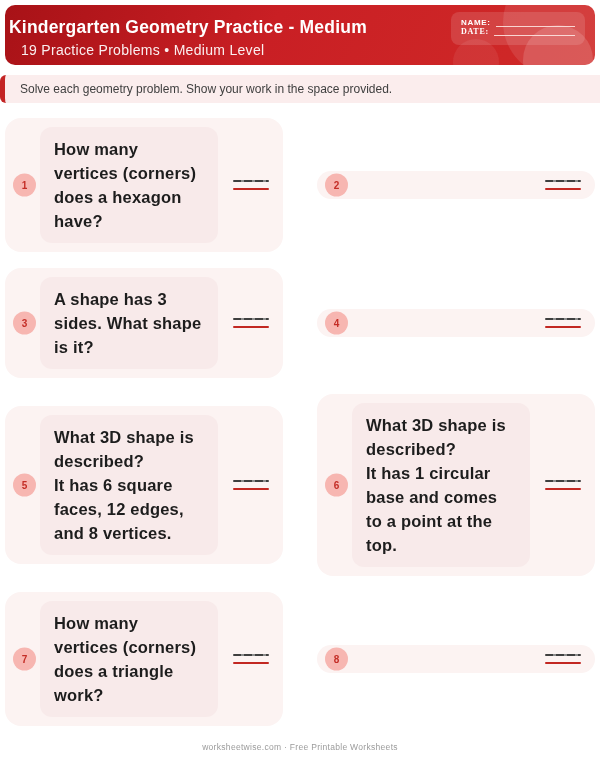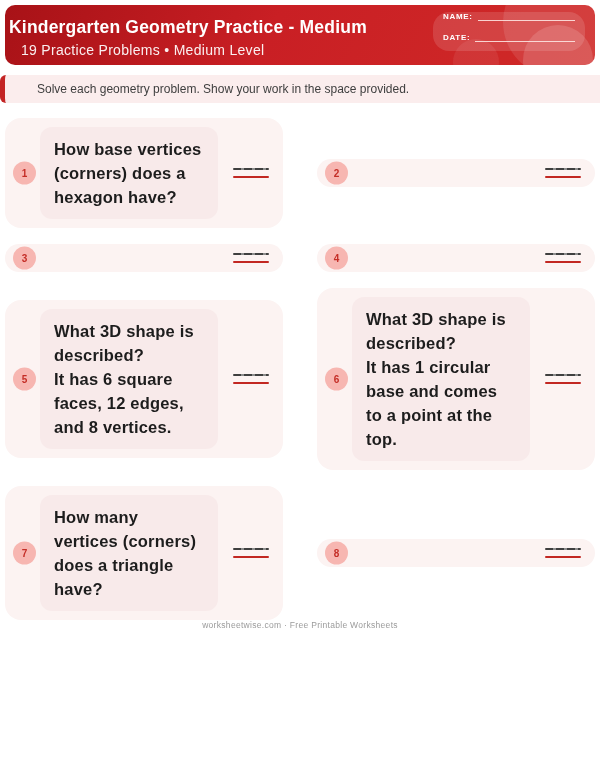--- a/index.html
+++ b/index.html
@@ -12,33 +12,33 @@
     background:linear-gradient(115deg,#a81217 0%,#c91f24 45%,#d02a28 100%);
     border-radius:10px; overflow:hidden; color:#fff;
   }
   .deco { position:absolute; border-radius:50%; background:rgba(255,255,255,0.10); }
   .deco.c1 { width:110px; height:110px; right:-18px; top:-38px; }
   .deco.c2 { width:70px;  height:70px;  right:2px;  bottom:-30px; background:rgba(255,255,255,0.14); }
   .deco.c3 { width:46px;  height:46px;  right:96px; bottom:-20px; background:rgba(255,255,255,0.07); }
   .header-title { position:absolute; left:4px; top:12px; font-size:17.5px; font-weight:bold; letter-spacing:0.2px; }
   .header-sub   { position:absolute; left:16px; top:37px; font-size:14px; color:rgba(255,255,255,0.93); letter-spacing:0.3px; }
   .namedate {
-    position:absolute; right:10px; top:7px; width:152px;
-    background:rgba(255,255,255,0.13); border-radius:16px; padding:0 10px 9px 10px;
+    position:absolute; right:10px; top:7px; width:134px;
+    background:rgba(255,255,255,0.13); border-radius:8px; padding:6px 10px 9px 10px;
   }
   .nd-row { display:flex; align-items:flex-end; }
-  .nd-row + .nd-row { margin-top:12px; }
+  .nd-row + .nd-row { margin-top:0;font-family:Liberation Serif, serif; }
   .nd-label { font-size:8px; font-weight:bold; letter-spacing:0.7px; }
   .nd-line  { flex:1; margin-left:5px; border-bottom:1.4px solid rgba(255,235,232,0.85); height:9px; }
 
   
   .instruction {
     margin-top:10px; height:28px; background:#fbeded;
     border-left:5px solid #c32424; border-radius:6px 0 0 6px;
-    display:flex; align-items:center; padding-left:32px;
+    display:flex; align-items:center; padding-left:15px;
     font-size:12px; color:#3e3e3e;
   }
 
   
   .grid {
     margin-top:15px; padding:0 5px;
     display:grid; grid-template-columns:278px 278px;
     column-gap:34px; row-gap:16px; align-items:center;
   }
   .card {
@@ -61,21 +61,21 @@
     color:#1d1d1d; letter-spacing:0.2px; white-space:pre-line;
   }
   .answer { margin-left:auto; margin-right:2px; width:36px; }
   .line-dark {
     height:2px; border-radius:1px;
     background:repeating-linear-gradient(90deg,#3f3f3f 0 8px,#8d8d8d 8px 11px);
   }
   .line-red { height:2px; border-radius:1px; margin-top:6px; background:#c22722; }
 
   
-  .footer { margin-top:0; text-align:center; font-size:8.5px; color:#9b9b9b; letter-spacing:0.3px; }
+  .footer { margin-top:16px; text-align:center; font-size:8.5px; color:#9b9b9b; letter-spacing:0.3px; }
 </style>
 </head>
 <body>
 
 <div class="header">
   <div class="deco c1"></div>
   <div class="deco c2"></div>
   <div class="deco c3"></div>
   <div class="header-title">Kindergarten Geometry Practice - Medium</div>
   <div class="header-sub">19 Practice Problems • Medium Level</div>
@@ -93,38 +93,41 @@
 
 <div class="instruction">
   <span>Solve each geometry problem. Show your work in the space provided.</span>
 </div>
 
 <div class="grid">
 
   <div class="card">
     <div class="badge">1</div>
     <div class="qbox">
-      <div class="qtext">How base vertices (corners) does a hexagon have?</div>
+      <div class="qtext">How many vertices (corners) does a hexagon have?</div>
     </div>
     <div class="answer">
       <div class="line-dark"></div>
       <div class="line-red"></div>
     </div>
   </div>
 
   <div class="card">
     <div class="badge">2</div>
     <div class="answer">
       <div class="line-dark"></div>
       <div class="line-red"></div>
     </div>
   </div>
 
   <div class="card">
     <div class="badge">3</div>
+    <div class="qbox">
+      <div class="qtext">A shape has 3 sides. What shape is it?</div>
+    </div>
     <div class="answer">
       <div class="line-dark"></div>
       <div class="line-red"></div>
     </div>
   </div>
 
   <div class="card">
     <div class="badge">4</div>
     <div class="answer">
       <div class="line-dark"></div>
@@ -152,21 +155,21 @@
     </div>
     <div class="answer">
       <div class="line-dark"></div>
       <div class="line-red"></div>
     </div>
   </div>
 
   <div class="card">
     <div class="badge">7</div>
     <div class="qbox">
-      <div class="qtext">How many vertices (corners) does a triangle have?</div>
+      <div class="qtext">How many vertices (corners) does a triangle work?</div>
     </div>
     <div class="answer">
       <div class="line-dark"></div>
       <div class="line-red"></div>
     </div>
   </div>
 
   <div class="card">
     <div class="badge">8</div>
     <div class="answer">

